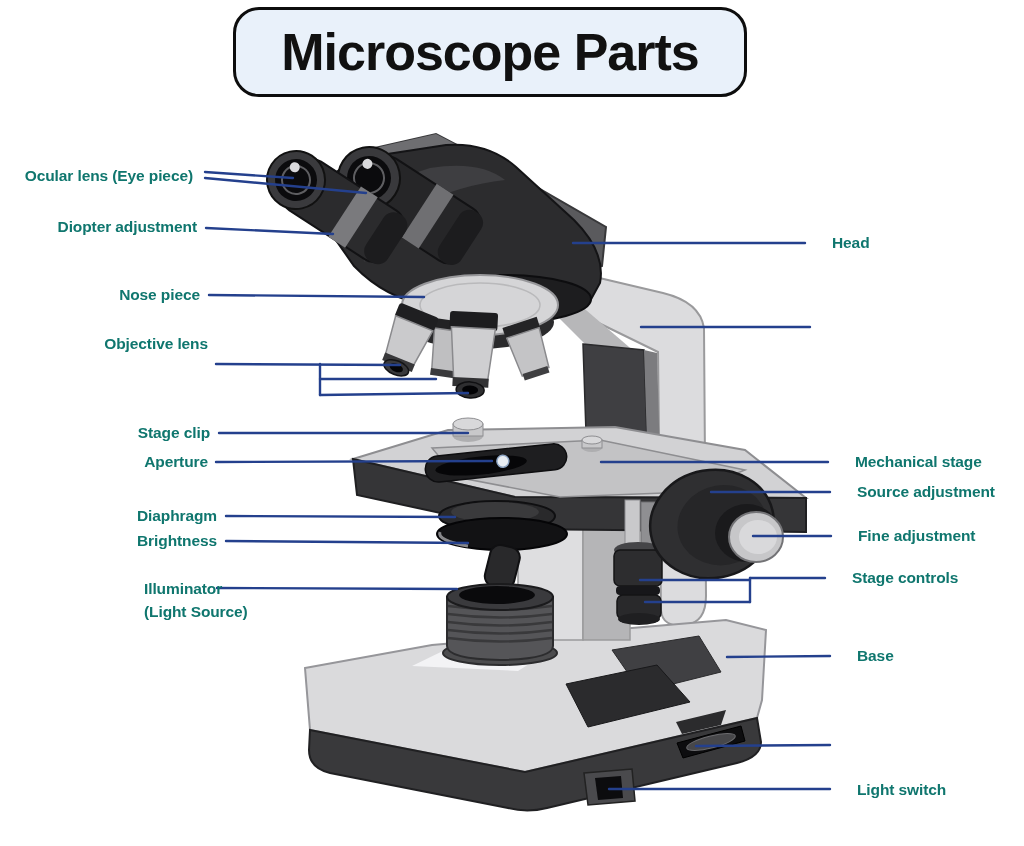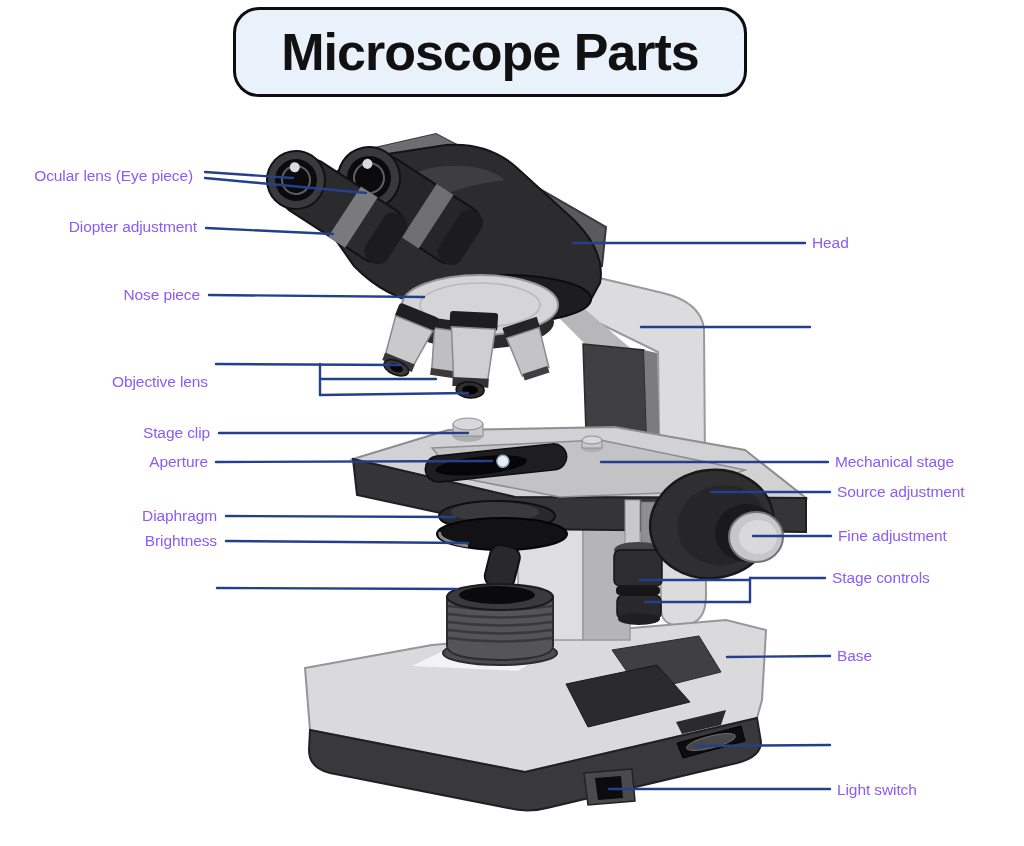--- a/index.html
+++ b/index.html
@@ -12,22 +12,22 @@
   .title-box{
     position:absolute;left:233px;top:7px;width:514px;height:90px;
     border:3px solid #0d0d0d;border-radius:26px;background:#e9f1fa;
     display:flex;align-items:center;justify-content:center;box-sizing:border-box;
   }
   .title-box h1{
     margin:8px;font-size:52px;font-weight:bold;color:#111;letter-spacing:-1px;
     font-family:"Liberation Sans", sans-serif;
   }
   .lbl{
-    position:absolute;font-size:15.5px;font-weight:normal;line-height:22px;
-    color:#8b5cf6;white-space:nowrap;letter-spacing:-0.1px;
+    position:absolute;font-size:15.5px;font-weight:bold;line-height:22px;
+    color:#0f766e;white-space:nowrap;letter-spacing:-0.1px;margin-left:20px;
   }
   .lbl.right-align{text-align:right;}
   .lbl.two-line{line-height:23px;}
 </style>
 </head>
 <body>
 
 <div id="stage-area">
 
   <svg width="1024" height="846" viewBox="0 0 1024 846">
@@ -225,25 +225,29 @@
     </g>
   </svg>
 
   <div class="title-box">
     <h1>Microscope Parts</h1>
   </div>
 
   <div class="lbl right-align" style="right:831px;top:165px">Ocular lens (Eye piece)</div>
   <div class="lbl right-align" style="right:827px;top:216px">Diopter adjustment</div>
   <div class="lbl right-align" style="right:824px;top:284px">Nose piece</div>
-  <div class="lbl right-align" style="right:816px;top:371px">Objective lens</div>
+  <div class="lbl right-align" style="right:816px;top:333px">Objective lens</div>
   <div class="lbl right-align" style="right:814px;top:422px">Stage clip</div>
   <div class="lbl right-align" style="right:816px;top:451px">Aperture</div>
   <div class="lbl right-align" style="right:807px;top:505px">Diaphragm</div>
   <div class="lbl right-align" style="right:807px;top:530px">Brightness</div>
+  <div class="lbl two-line" style="left:124px;top:577px">
+    <span style="display:block">Illuminator</span>
+    <span style="display:block">(Light Source)</span>
+  </div>
 
   <div class="lbl" style="left:812px;top:232px">Head</div>
   <div class="lbl" style="left:835px;top:451px">Mechanical stage</div>
   <div class="lbl" style="left:837px;top:481px">Source adjustment</div>
   <div class="lbl" style="left:838px;top:525px">Fine adjustment</div>
   <div class="lbl" style="left:832px;top:567px">Stage controls</div>
   <div class="lbl" style="left:837px;top:645px">Base</div>
   <div class="lbl" style="left:837px;top:779px">Light switch</div>
 
 </div>

